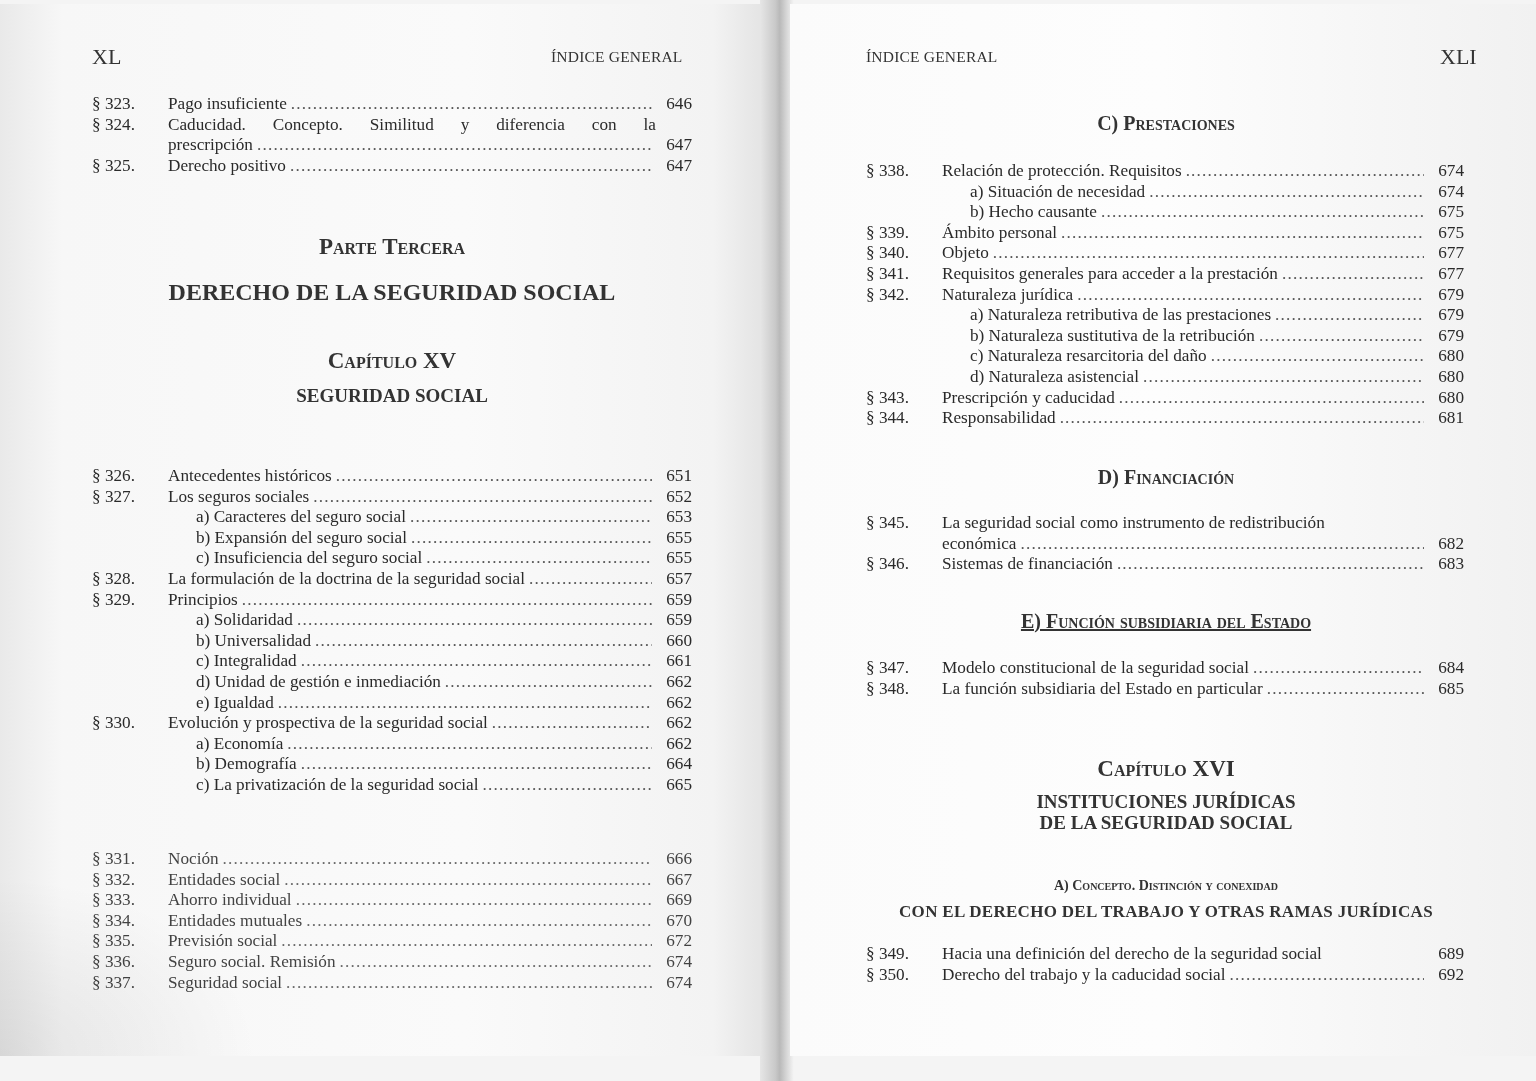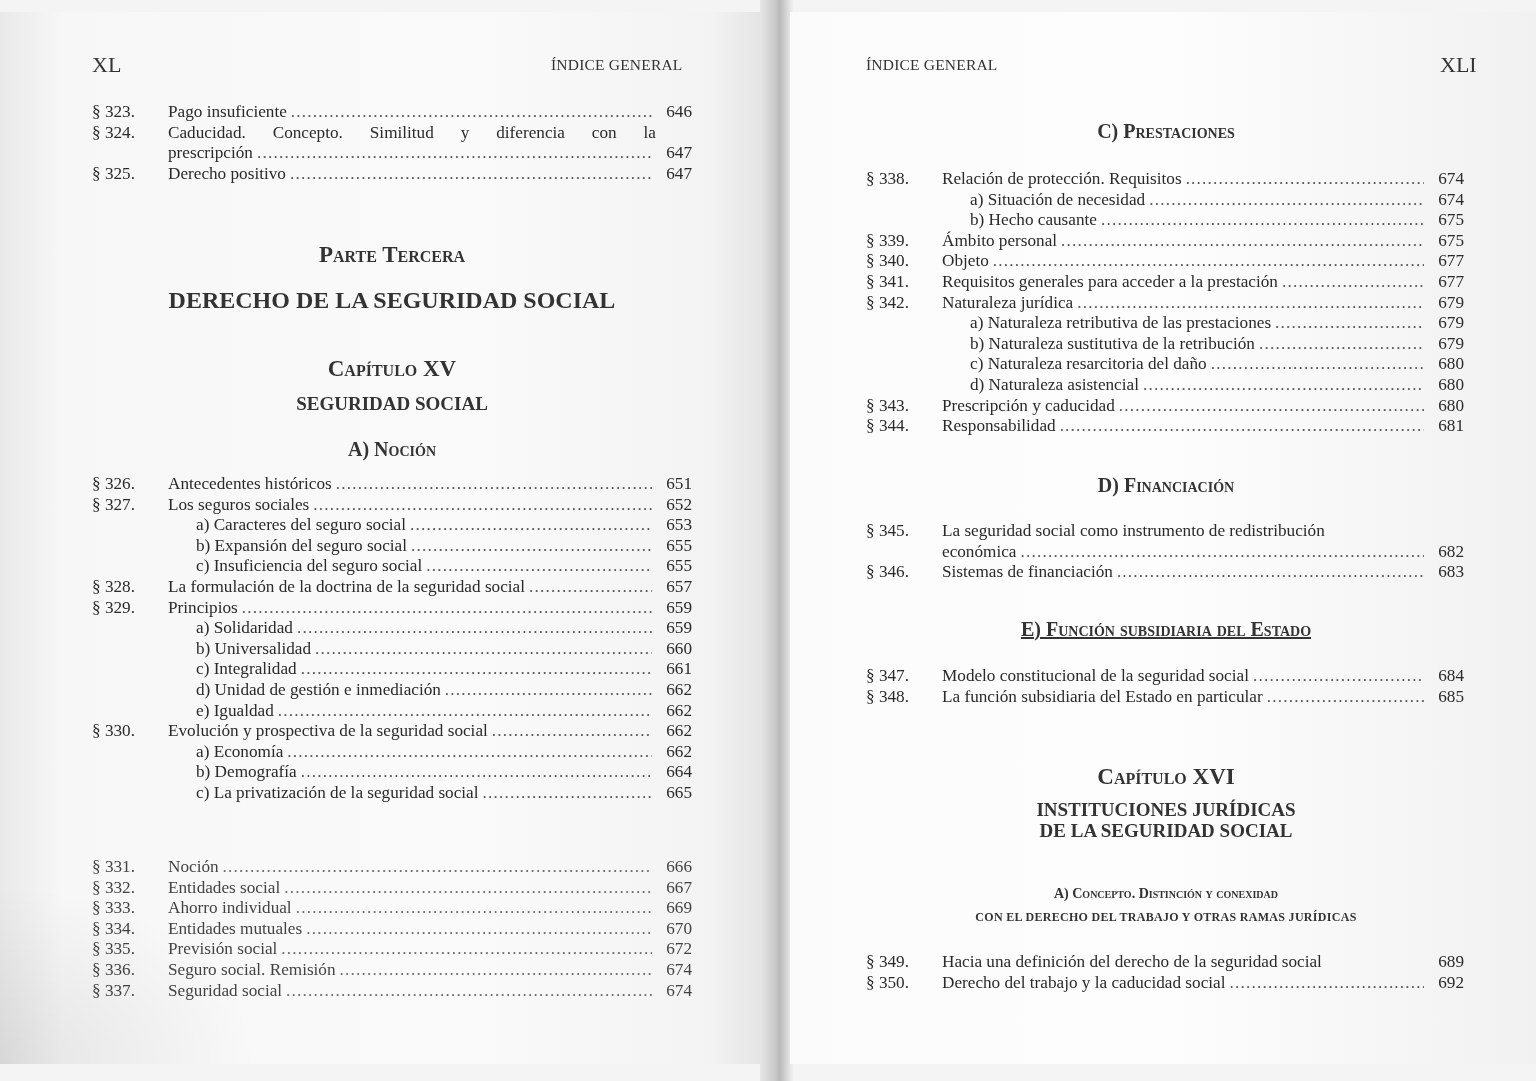--- a/index.html
+++ b/index.html
@@ -3,21 +3,21 @@
 <meta charset="utf-8">
 <style>
   html, body { margin:0; padding:0; }
   body {
     width:1536px; height:1081px; overflow:hidden; position:relative;
     background:#f4f4f4;
     font-family:"Liberation Serif", "DejaVu Serif", serif;
     color:#2a2a2a;
   }
   .page {
-    position:absolute; top:12px; height:1052px; overflow:hidden;
+    position:absolute; top:4px; height:1052px; overflow:hidden;
   }
   .page-left {
     left:0; width:775px;
     background:linear-gradient(to right, #e9e9e9 0%, #f7f7f7 8%, #fafafa 60%, #f3f3f3 92%, #e0e0e0 100%);
   }
   .page-left::after {
     content:""; position:absolute; left:0; bottom:0; width:260px; height:180px;
     background:radial-gradient(ellipse at 0% 100%, rgba(0,0,0,0.08), rgba(0,0,0,0) 70%);
   }
   .gutter {
@@ -81,21 +81,20 @@
       <span>Derecho positivo</span>
       <span class="dots">.................................................................................</span>
       <span class="pg">647</span>
     </div>
   </div>
 
   <div class="heading-center" style="left:92px; width:600px; top:230px; font-size:23px; font-variant:small-caps;">Parte Tercera</div>
   <div class="heading-center" style="left:92px; width:600px; top:275px; font-size:24px;">DERECHO DE LA SEGURIDAD SOCIAL</div>
   <div class="heading-center" style="left:92px; width:600px; top:344px; font-size:23px; font-variant:small-caps;">Capítulo XV</div>
   <div class="heading-center" style="left:92px; width:600px; top:381px; font-size:19px;">SEGURIDAD SOCIAL</div>
-  <div class="heading-center" style="left:92px; width:600px; top:426px; font-size:20px; font-variant:small-caps;">A) Noción</div>
 
   <div class="toc" style="left:92px; top:462px; width:600px;">
     <div class="row">
         <span class="sec">§ 326.</span>
         <span>Antecedentes históricos</span>
         <span class="dots">................................................................................</span>
         <span class="pg">651</span>
       </div>
     <div class="row">
         <span class="sec">§ 327.</span>
@@ -363,21 +362,21 @@
       </div>
   </div>
 
   <div class="heading-center" style="left:76px; width:600px; top:752px; font-size:23px; font-variant:small-caps;">Capítulo XVI</div>
   <div class="heading-center" style="left:76px; width:600px; top:787px; font-size:19px; line-height:21px;">
     <div>INSTITUCIONES JURÍDICAS</div>
     <div>DE LA SEGURIDAD SOCIAL</div>
   </div>
 
   <div class="heading-center" style="left:76px; width:600px; top:874px; font-size:14px; font-variant:small-caps;">A) Concepto.  Distinción y conexidad</div>
-  <div class="heading-center" style="left:76px; width:600px; top:898px; font-size:12px; text-transform:uppercase; letter-spacing:0.3px;">con el derecho del trabajo y otras ramas jurídicas</div>
+  <div class="heading-center" style="left:76px; width:600px; top:898px; font-size:17px; text-transform:uppercase; letter-spacing:0.3px;">con el derecho del trabajo y otras ramas jurídicas</div>
 
   <div class="toc" style="left:76px; top:940px; width:598px;">
     <div class="row">
         <span class="sec">§ 349.</span>
         <span>Hacia una definición del derecho de la seguridad social</span>
         <span class="dots" style="margin:0 2px;"></span>
         <span class="pg">689</span>
       </div>
     <div class="row">
         <span class="sec">§ 350.</span>

